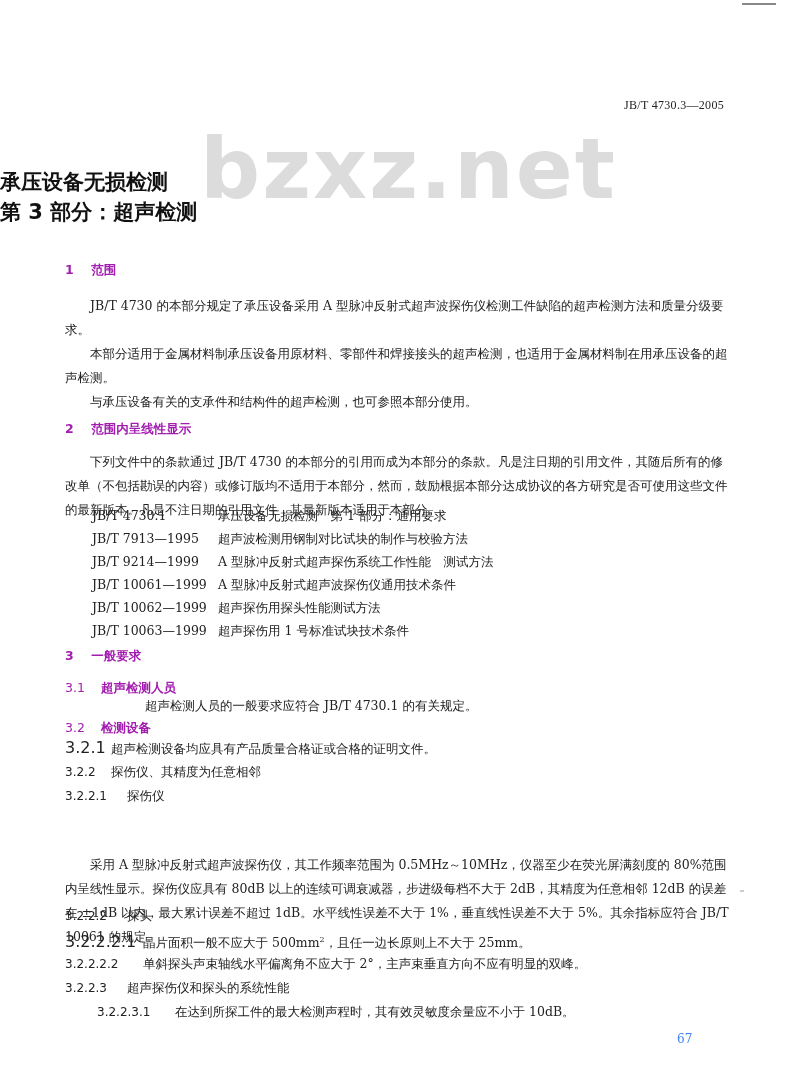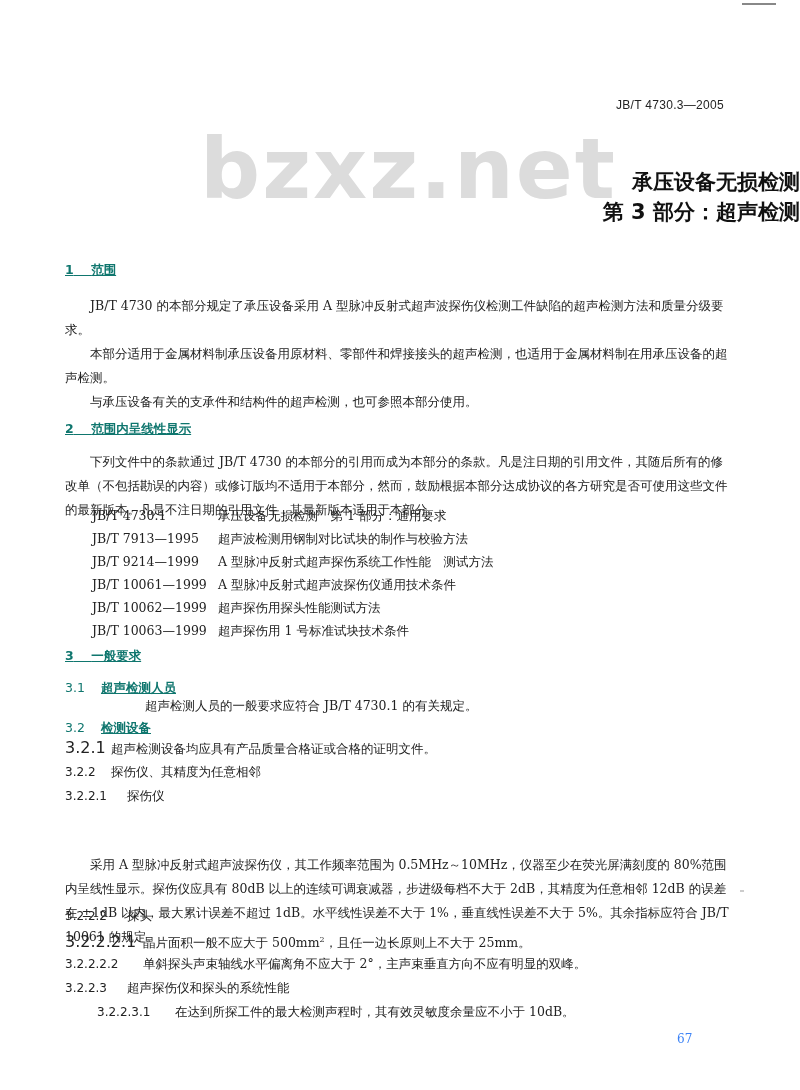--- a/index.html
+++ b/index.html
@@ -2,30 +2,30 @@
 <html><head>
 <meta charset="utf-8">
 <style>
   html, body { margin: 0; padding: 0; }
   body {
     width: 800px; height: 1090px; background: #ffffff; position: relative; overflow: hidden;
     font-family: "DejaVu Serif", "Liberation Serif", serif; color: #1a1a1a;
   }
   .abs { position: absolute; }
   .topmark { left: 742px; top: 3px; width: 34px; height: 2px; background: #888; }
-  .std-no { right: 76px; top: 98px; font-family: Liberation Sans, sans-serif; font-size: 12px; letter-spacing: 0.3px; color: #222; }
+  .std-no { right: 76px; top: 98px; font-family: Liberation Serif, serif; font-size: 12px; letter-spacing: 0.3px; color: #222; }
   .watermark {
     left: 200px; top: 132px; width: 360px; height: 74px;
     font-family: "DejaVu Sans", sans-serif; font-weight: bold; font-size: 84px; line-height: 74px;
     color: #dcdcdc; letter-spacing: 2px; text-align: center; z-index: 0;
   }
-  .title { left: 0; width: 800px; text-align: right; font-family: "DejaVu Sans", sans-serif; font-weight: bold; color: #111; z-index: 1; }
+  .title { left: 0; width: 800px; text-align: left; font-family: "DejaVu Sans", sans-serif; font-weight: bold; color: #111; z-index: 1; }
   .t1 { top: 168px; font-size: 21px; }
   .t2 { top: 198px; font-size: 21px; }
-  .h { font-family: "DejaVu Sans", sans-serif; font-size: 12.5px; font-weight: bold; color: #0f766e; text-decoration: underline; }
+  .h { font-family: "DejaVu Sans", sans-serif; font-size: 12.5px; font-weight: bold; color: #a21caf; }
   .p { font-size: 12.5px; line-height: 24px; color: #222; }
   .indent { text-indent: 25px; }
   .para { left: 65px; width: 670px; }
   .refrow { left: 92px; font-size: 12.5px; color: #222; height: 22px; }
   .refrow .code { display: inline-block; width: 126px; }
   .num { display: inline-block; font-family: "DejaVu Sans", sans-serif; }
   .page-no { left: 677px; top: 1032px; font-size: 12px; color: #3b82f6; }
   .scan-dot { left: 740px; top: 890px; width: 4px; height: 2px; background: #ccc; }
 </style>
 </head>

